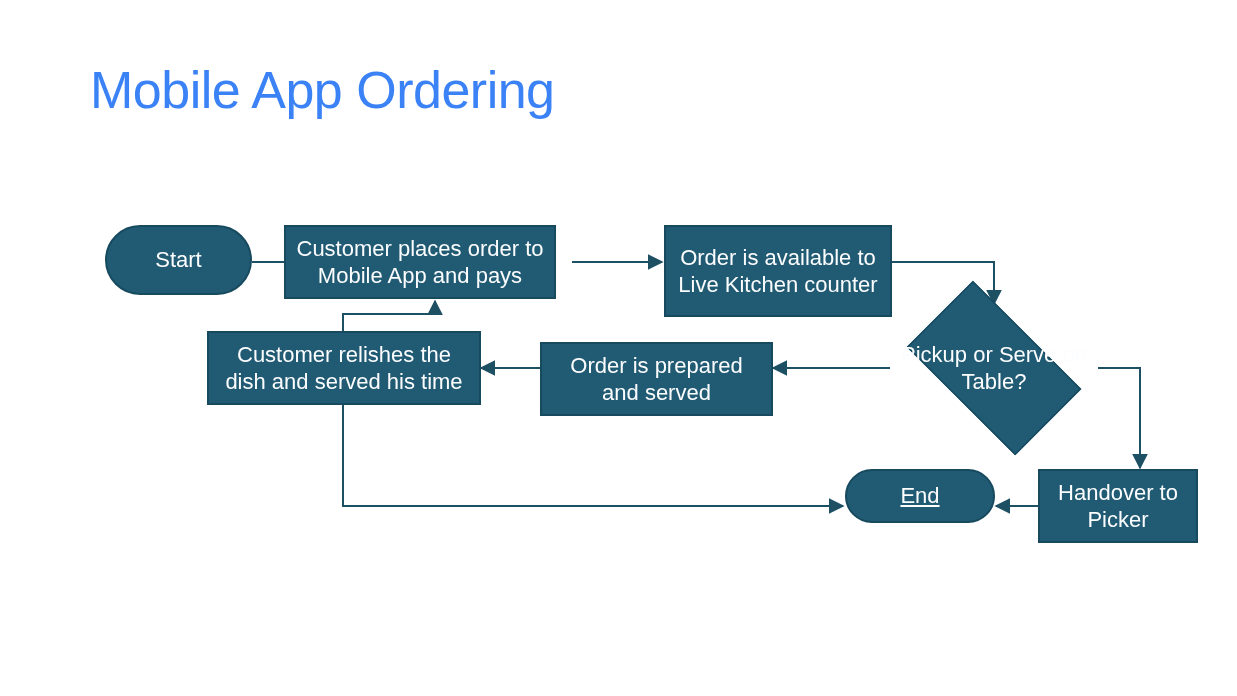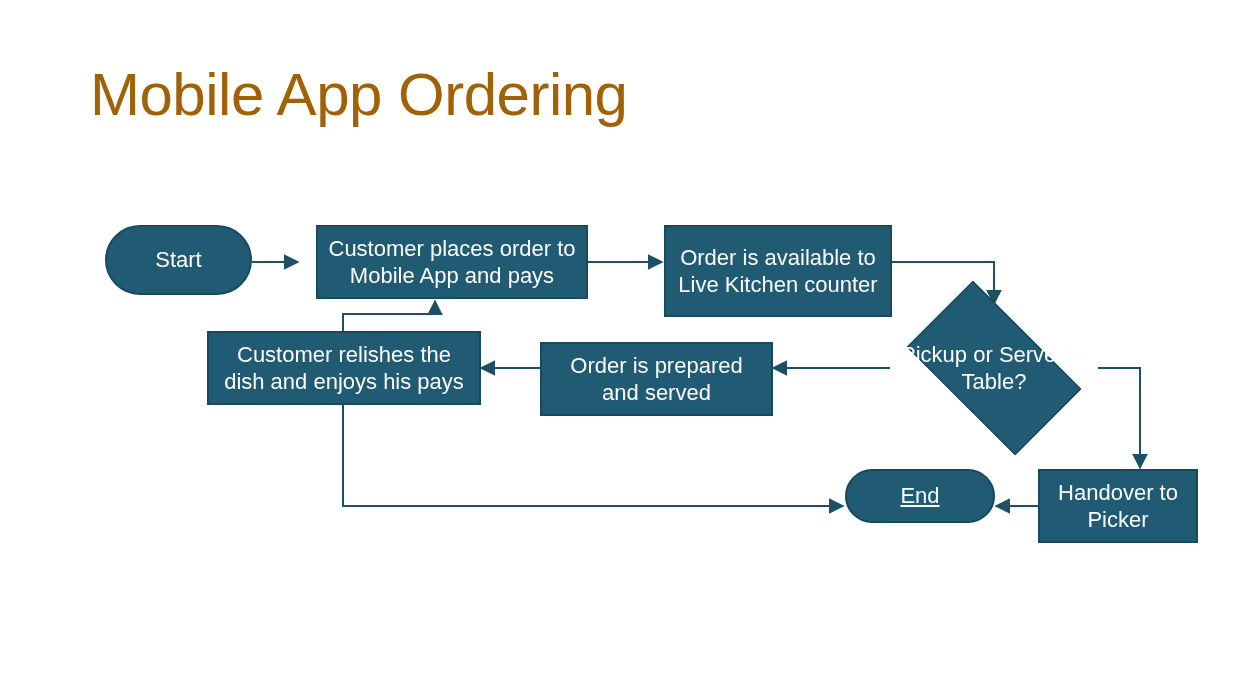--- a/index.html
+++ b/index.html
@@ -9,24 +9,24 @@
     height: 696px;
     background: #ffffff;
     font-family: "Segoe UI", "Helvetica Neue", Arial, sans-serif;
     color: #111;
     overflow: hidden;
   }
   .title {
     position: absolute;
     left: 90px;
     top: 60px;
-    font-size: 60px;
+    font-size: 52px;
     font-weight: 400;
     letter-spacing: -0.5px;
-    color: #a16207;
+    color: #3b82f6;
   }
   .node {
     position: absolute;
     background: #215a73;
     color: #fcfdfe;
     display: flex;
     align-items: center;
     justify-content: center;
     text-align: center;
     font-size: 22px;
@@ -105,39 +105,39 @@
     <polyline points="1098,368 1140,368 1140,468" marker-end="url(#arrow)"></polyline>
 
     <line x1="1058" y1="506" x2="996" y2="506" marker-end="url(#arrow)"></line>
   </g>
 </svg>
 
 <div class="node terminator" style="left:105px; top:225px; width:147px; height:70px;">
   <span>Start</span>
 </div>
 
-<div class="node process" style="left:316px; top:225px; width:272px; height:74px;">
+<div class="node process" style="left:284px; top:225px; width:272px; height:74px;">
   <span>Customer places order to Mobile App and pays</span>
 </div>
 
 <div class="node process" style="left:664px; top:225px; width:228px; height:92px;">
   <span>Order is available to Live Kitchen counter</span>
 </div>
 
 <div class="node decision" style="left:886px; top:302px; width:216px; height:132px;">
   <div class="diamond-bg"></div>
   <div class="diamond-label">Pickup or Serve on Table?</div>
 </div>
 
 <div class="node process" style="left:540px; top:342px; width:233px; height:74px;">
   <span>Order is prepared and served</span>
 </div>
 
 <div class="node process" style="left:207px; top:331px; width:274px; height:74px;">
-  <span>Customer relishes the dish and enjoys  his pays</span>
+  <span>Customer relishes the dish and served  his time</span>
 </div>
 
 <div class="node process" style="left:1038px; top:469px; width:160px; height:74px;">
   <span>Handover to Picker</span>
 </div>
 
 <div class="node terminator" style="left:845px; top:469px; width:150px; height:54px;text-decoration:underline;">
   <span>End</span>
 </div>
 

